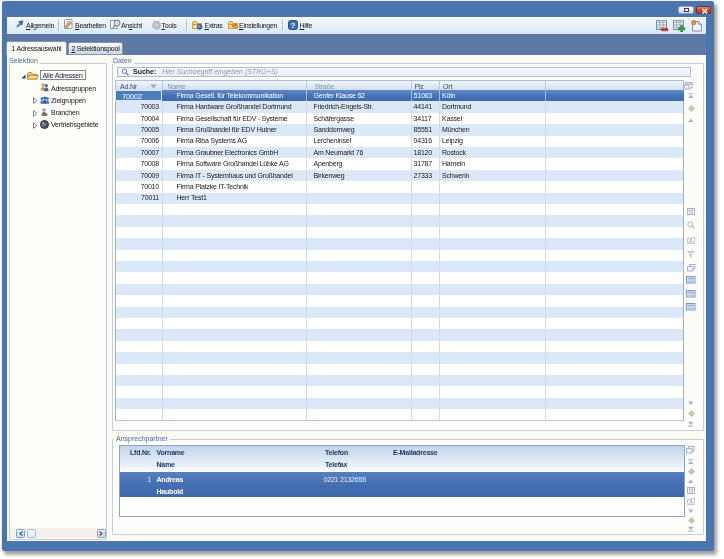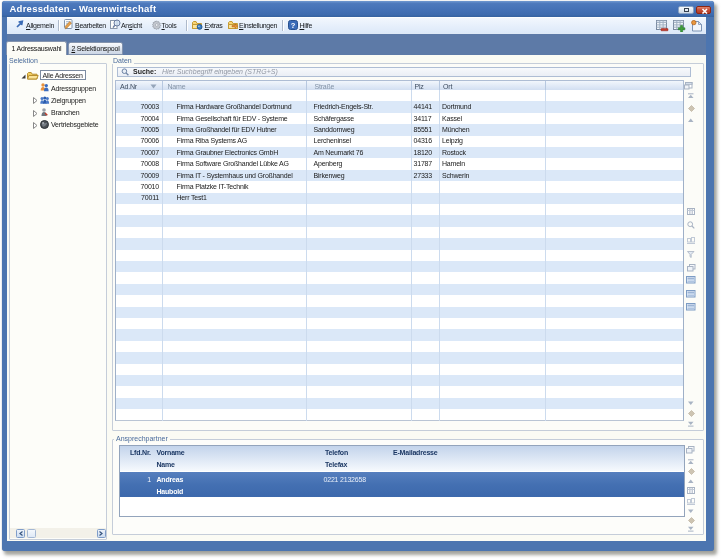--- a/index.html
+++ b/index.html
@@ -58,23 +58,20 @@
   .c2 { left:198.5px; }
   .c3 { left:298.5px; }
   .c4 { left:327px; }
   .focuscell { position:absolute; left:0px; top:0px; width:47px; height:11.4px;
                background:#4f7cba; border:1px solid #dfe8f5; }
   .arow { position:absolute; font-size:7px; letter-spacing:-0.2px; white-space:nowrap; }
 </style></head>
 <body>
 <div id="c">
   <div class="win"></div>
-  <div class="tbar">
-      <span>Adressdaten - Warenwirtschaft</span>
-    </div>
   <div class="btn-restore">
       <i></i>
     </div>
   <div class="btn-close"><svg width="15.5" height="8.5" viewBox="0 0 15.5 8.5">
         <path d="M5.5 2 L10 6.5 M10 2 L5.5 6.5" stroke="#ffffff" stroke-width="1.6"></path>
       </svg></div>
   <div class="client"></div>
   <div class="toolbar"></div>
   <svg class="abs" style="left:16px;top:20px" width="8" height="8" viewBox="0 0 8 8">
       <path d="M1 7 L5.2 2.8 M2.6 2.2 L6.3 1.4 L5.6 5.2" stroke="#3b6bb5" stroke-width="1.7" fill="none"></path>
@@ -232,20 +229,32 @@
   <div class="hsepv" style="left:306px"></div>
   <div class="hsepv" style="left:411px"></div>
   <div class="hsepv" style="left:438.5px"></div>
   <div class="hsepv" style="left:545px"></div>
   <div class="gsepv" style="left:162px"></div>
   <div class="gsepv" style="left:306px"></div>
   <div class="gsepv" style="left:411px"></div>
   <div class="gsepv" style="left:438.5px"></div>
   <div class="gsepv" style="left:545px"></div>
 
+  <div class="selrow">
+    <div class="focuscell"></div>
+    <i style="position:absolute;left:191px;top:0;width:1px;height:100%;background:rgba(235,242,250,0.55)"></i>
+    <i style="position:absolute;left:296px;top:0;width:1px;height:100%;background:rgba(235,242,250,0.55)"></i>
+    <i style="position:absolute;left:323.5px;top:0;width:1px;height:100%;background:rgba(235,242,250,0.55)"></i>
+    <i style="position:absolute;left:430px;top:0;width:1px;height:100%;background:rgba(235,242,250,0.55)"></i>
+    <span style="left:7px; font-size:7.5px">70002</span>
+    <span class="c1">Firma Gesell. für Telekommunikation</span>
+    <span class="c2">Genfer Klause 62</span>
+    <span class="c3">51063</span>
+    <span class="c4">Köln</span>
+  </div>
 <div class="drow" style="top:101.4px">
       <span class="c0">70003</span>
       <span class="c1">Firma Hardware Großhandel Dortmund</span>
       <span class="c2">Friedrich-Engels-Str.</span>
       <span class="c3">44141</span>
       <span class="c4">Dortmund</span>
     </div>
 <div class="drow" style="top:112.8px">
       <span class="c0">70004</span>
       <span class="c1">Firma Gesellschaft für EDV - Systeme</span>

